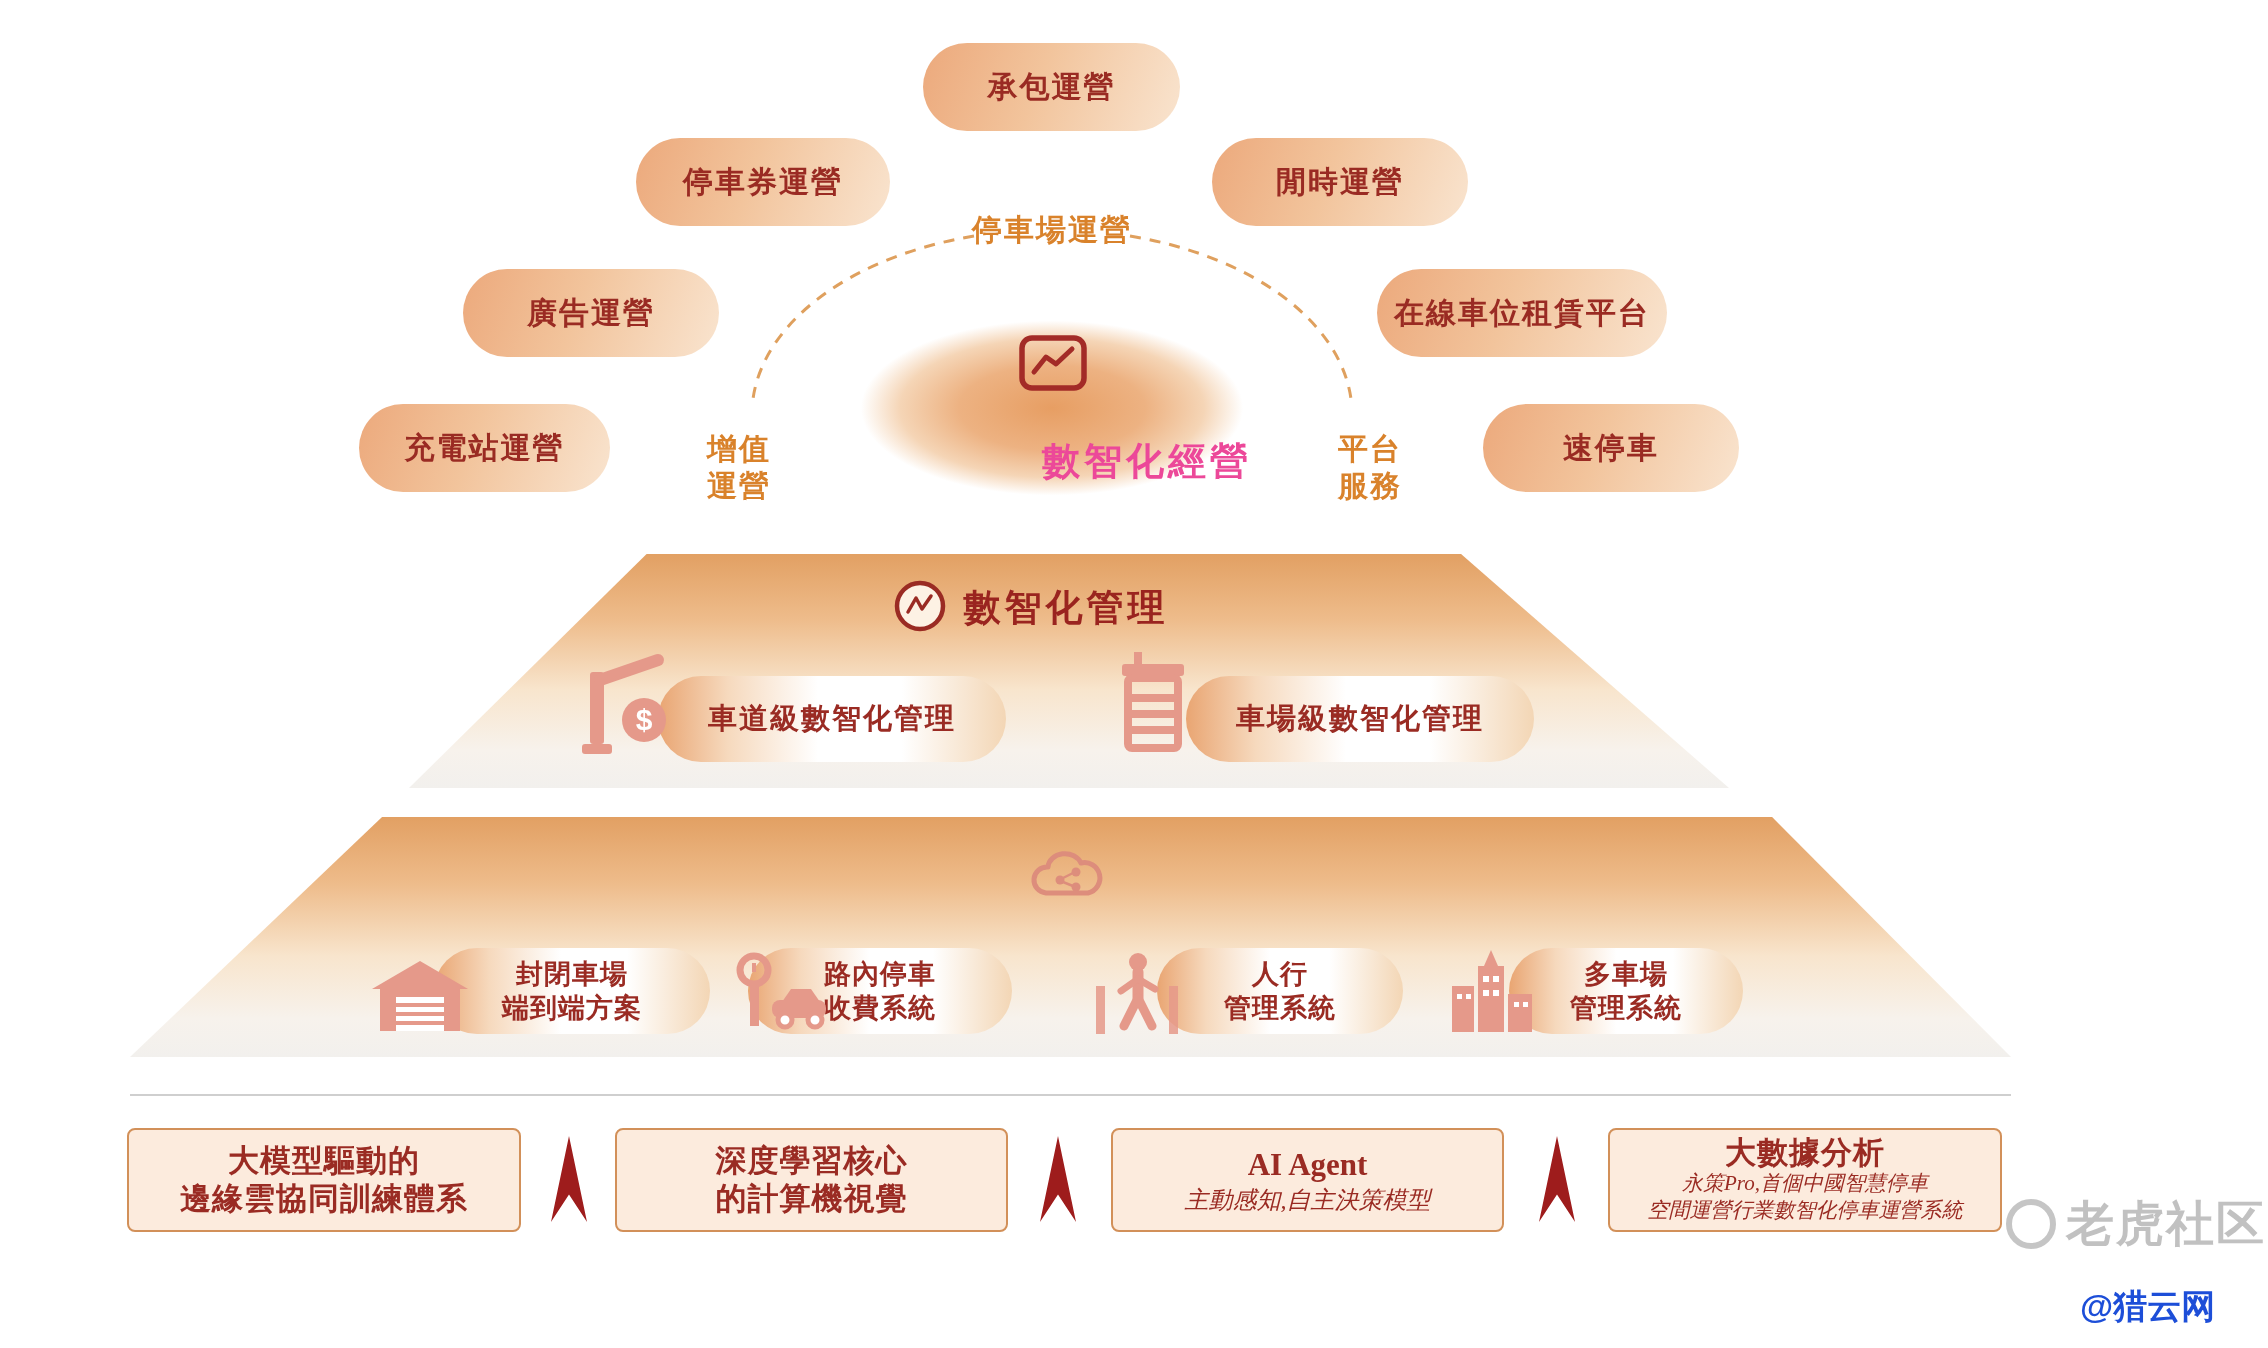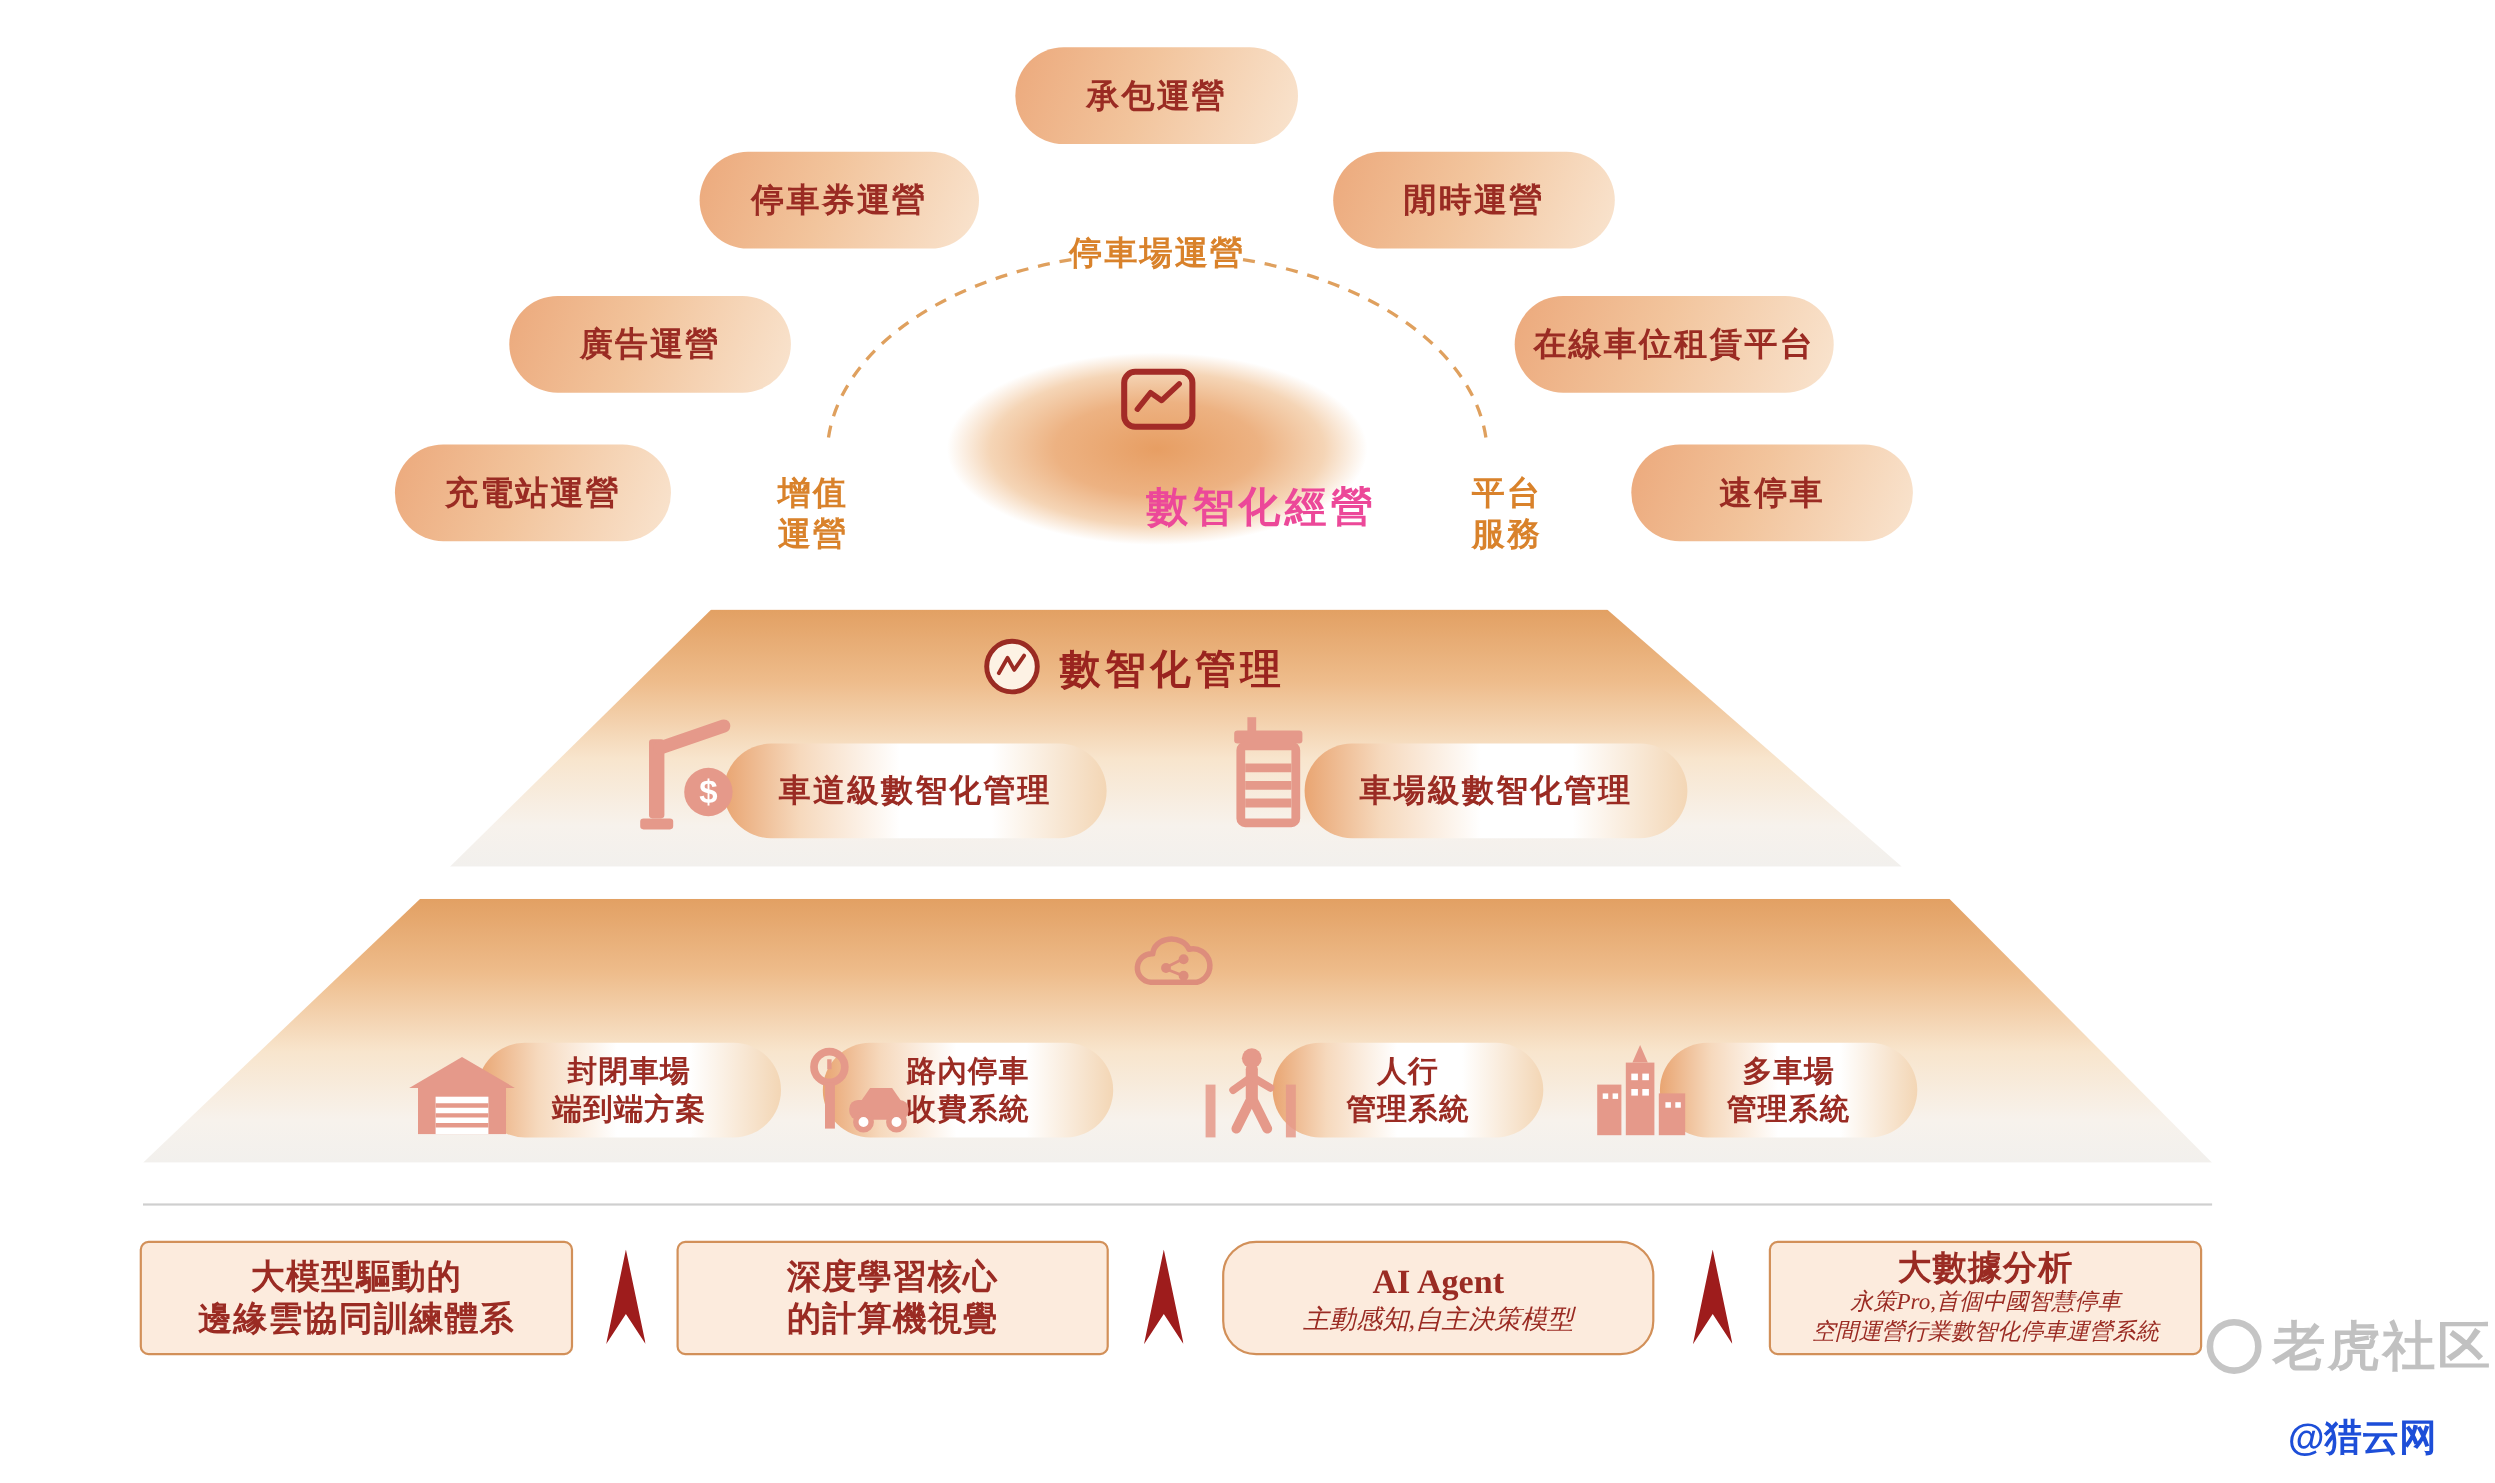--- a/index.html
+++ b/index.html
@@ -87,21 +87,21 @@
     position:absolute;top:1128px;height:104px;border:2px solid #d29059;border-radius:8px;
     background:#fcebdd;color:#9a2b23;box-sizing:border-box;
     display:flex;flex-direction:column;align-items:center;justify-content:center;
   }
   .f-box .main{font-size:31px;font-weight:bold;line-height:38px;letter-spacing:1px;}
   .f-box .latin{font-size:31px;font-weight:bold;line-height:40px;}
   .f-box .sub{font-size:24px;font-style:italic;line-height:30px;}
   .f-box .sub-sm{font-size:21px;font-style:italic;line-height:27px;}
   .f-box-0{left:127px;width:394px;}
   .f-box-1{left:615px;width:393px;}
-  .f-box-2{left:1111px;width:393px;border-radius:31px;}
+  .f-box-2{left:1111px;width:393px;}
   .f-box-3{left:1608px;width:394px;}
   .f-box-3 .main{line-height:34px;}
 
   .up-arrow{
     position:absolute;top:1136px;width:36px;height:86px;background:#9e1c1c;
     clip-path:polygon(50% 0%,100% 100%,50% 68%,0% 100%);
   }
   .arr-0{left:551px;}.arr-1{left:1040px;}.arr-2{left:1539px;}
 
   

